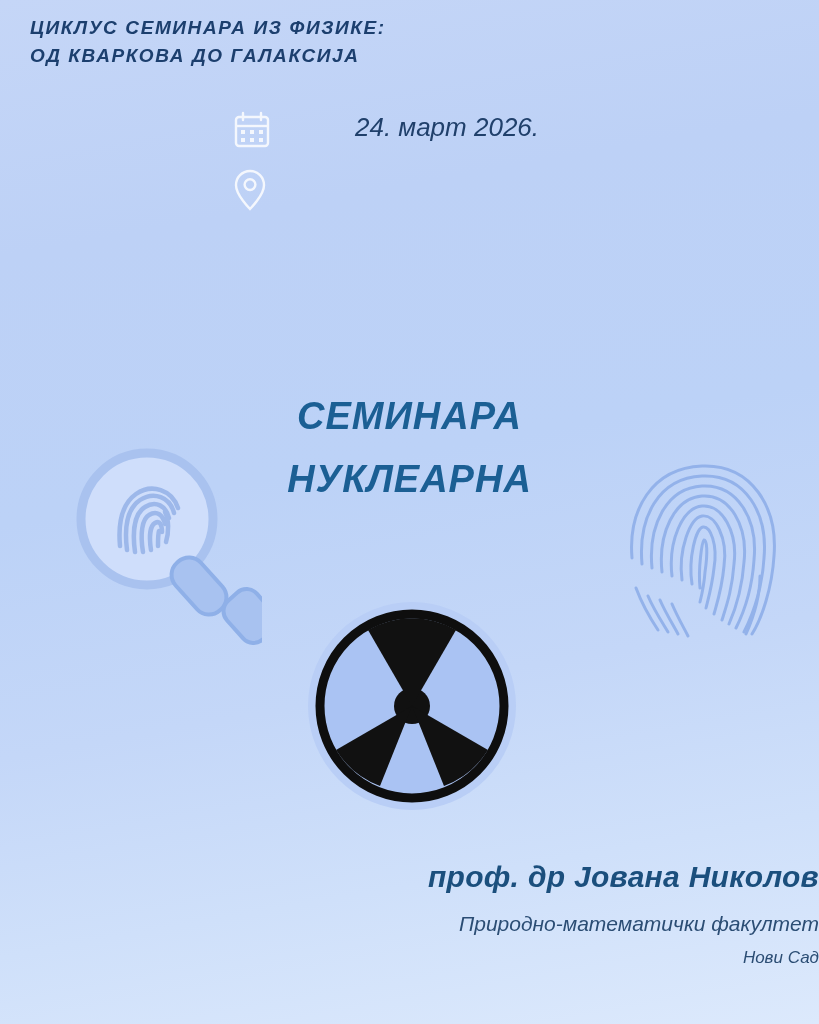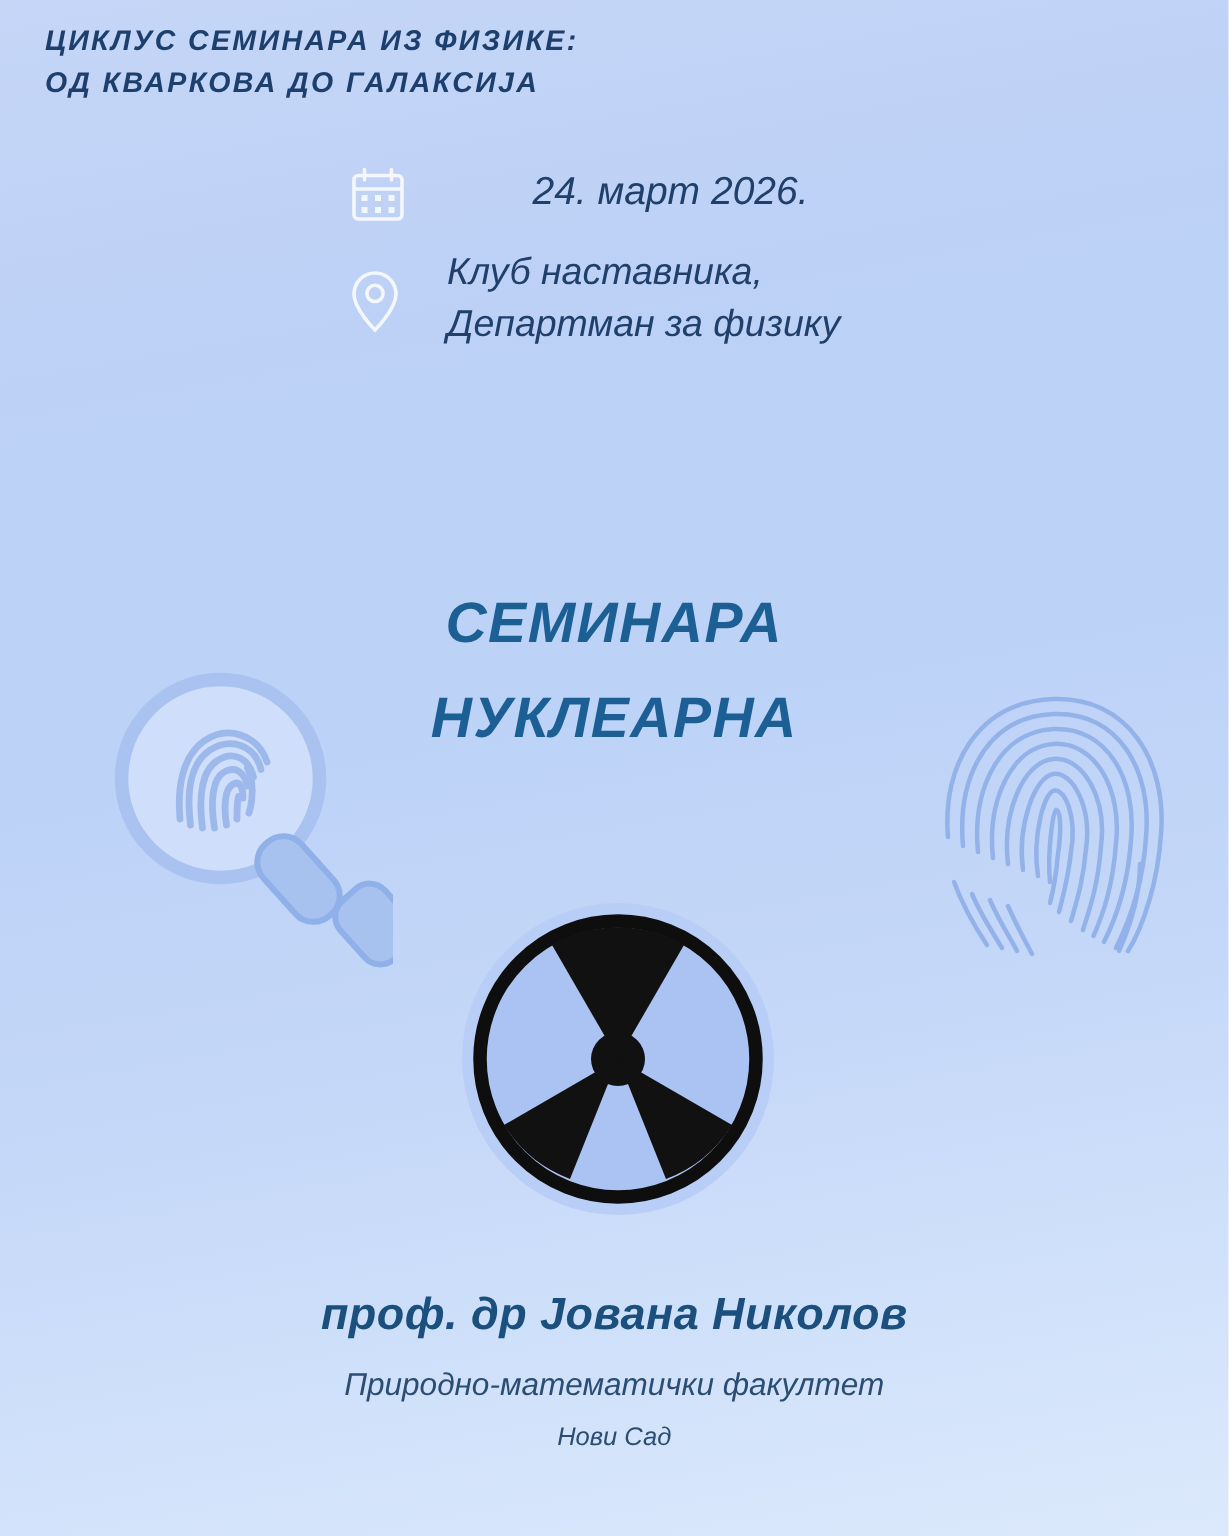--- a/index.html
+++ b/index.html
@@ -110,21 +110,21 @@
     width: 212px;
     height: 212px;
   }
 
   
   .speaker {
     position: absolute;
     left: 0;
     right: 0;
     top: 860px;
-    text-align: center;
+    text-align: right;
   }
   .speaker-name {
     font-size: 30px;
     font-weight: bold;
     color: #1b4f7d;
     letter-spacing: 0.3px;
   }
   .speaker-affil {
     margin-top: 18px;
     font-size: 21px;
@@ -168,24 +168,20 @@
       </div>
     </div>
 
     <div class="info-row place-row">
       <div class="info-icon">
         <svg width="36" height="44" viewBox="0 0 36 44" aria-hidden="true">
           <path d="M18 3 C10 3 4 9.4 4 17.2 C4 27 18 41 18 41 C18 41 32 27 32 17.2 C32 9.4 26 3 18 3 Z" fill="none" stroke="#f4f7fd" stroke-width="2.4"></path>
           <circle cx="18" cy="16.6" r="5.4" fill="none" stroke="#f4f7fd" stroke-width="2.4"></circle>
         </svg>
       </div>
-      <div class="info-text">
-        <div>Клуб наставника,</div>
-        <div>Департман за физику</div>
-      </div>
     </div>
 
   </div>
 
   <div class="main-title">
     <span>СЕМИНАРА</span>
     <span class="t2">НУКЛЕАРНА</span>
   </div>
 
   <div class="magnifier">

